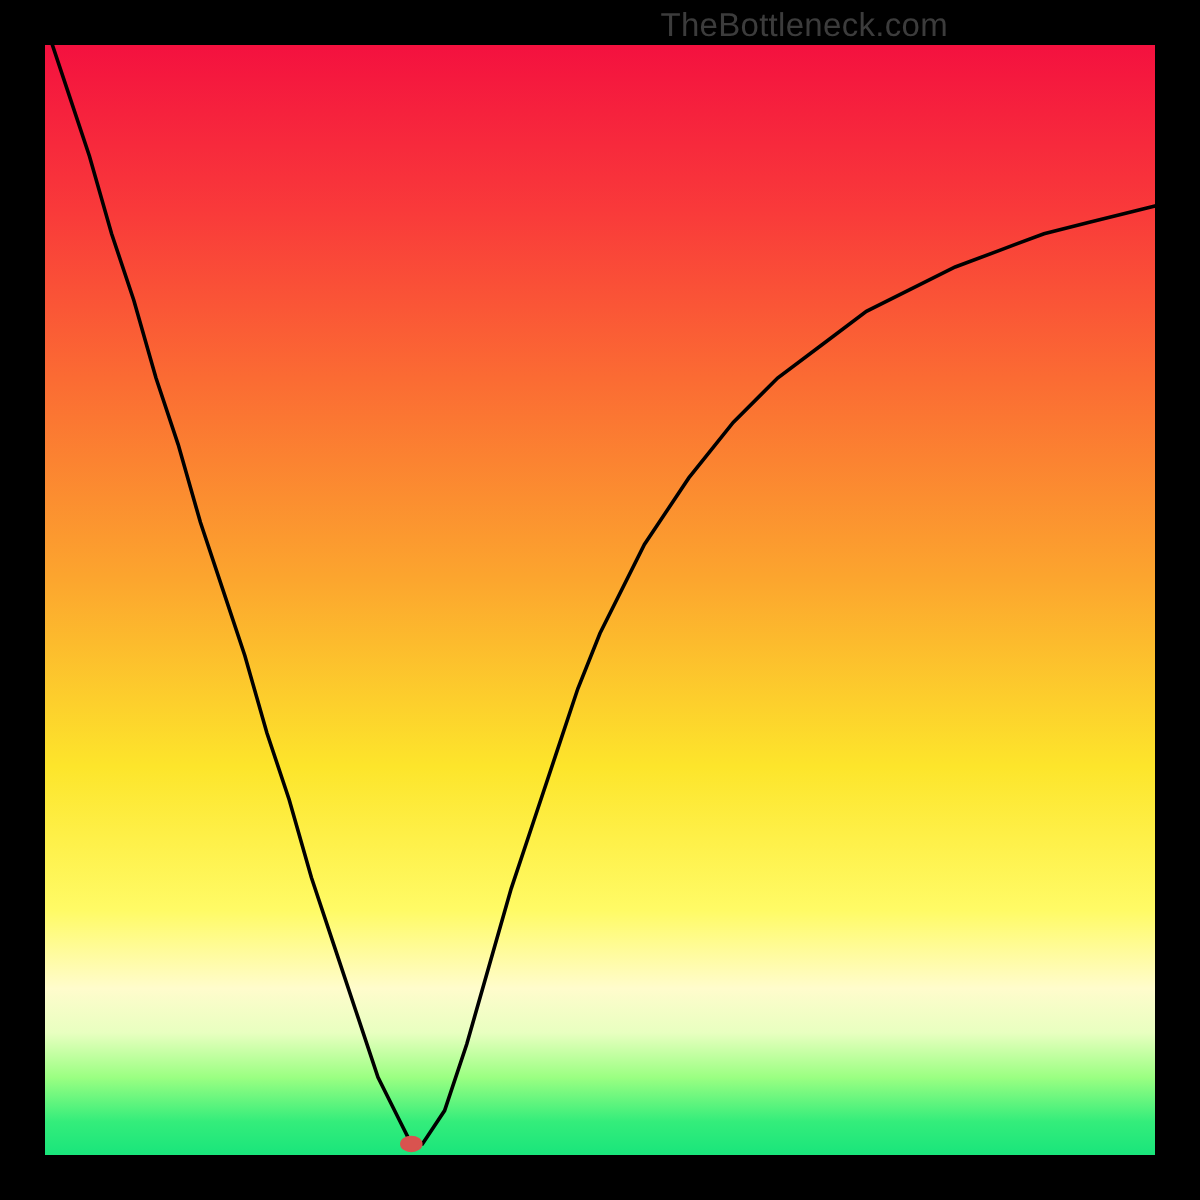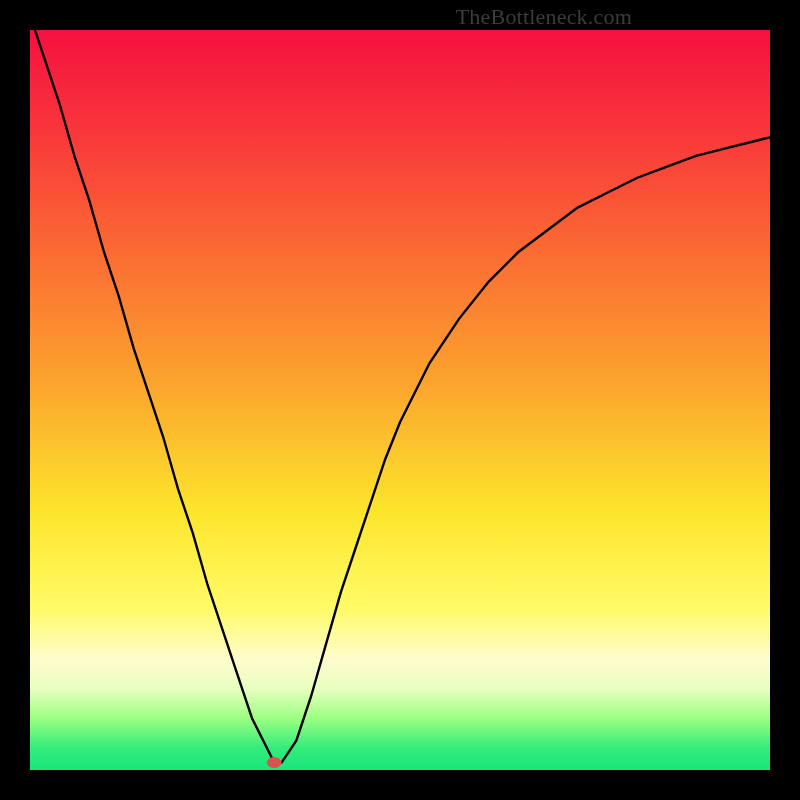--- a/index.html
+++ b/index.html
@@ -11,21 +11,20 @@
     overflow: hidden;
     font-family: Arial, Helvetica, sans-serif;
   }
   .frame {
     position: absolute;
     left: 0;
     top: 0;
     width: 640px;
     height: 800px;
     background: #000;
-    font-family: Liberation Serif, serif;
   }
   .plot {
     position: absolute;
     left: 30px;
     top: 30px;
     width: 740px;
     height: 740px;
     
     background: linear-gradient(
       to bottom,

